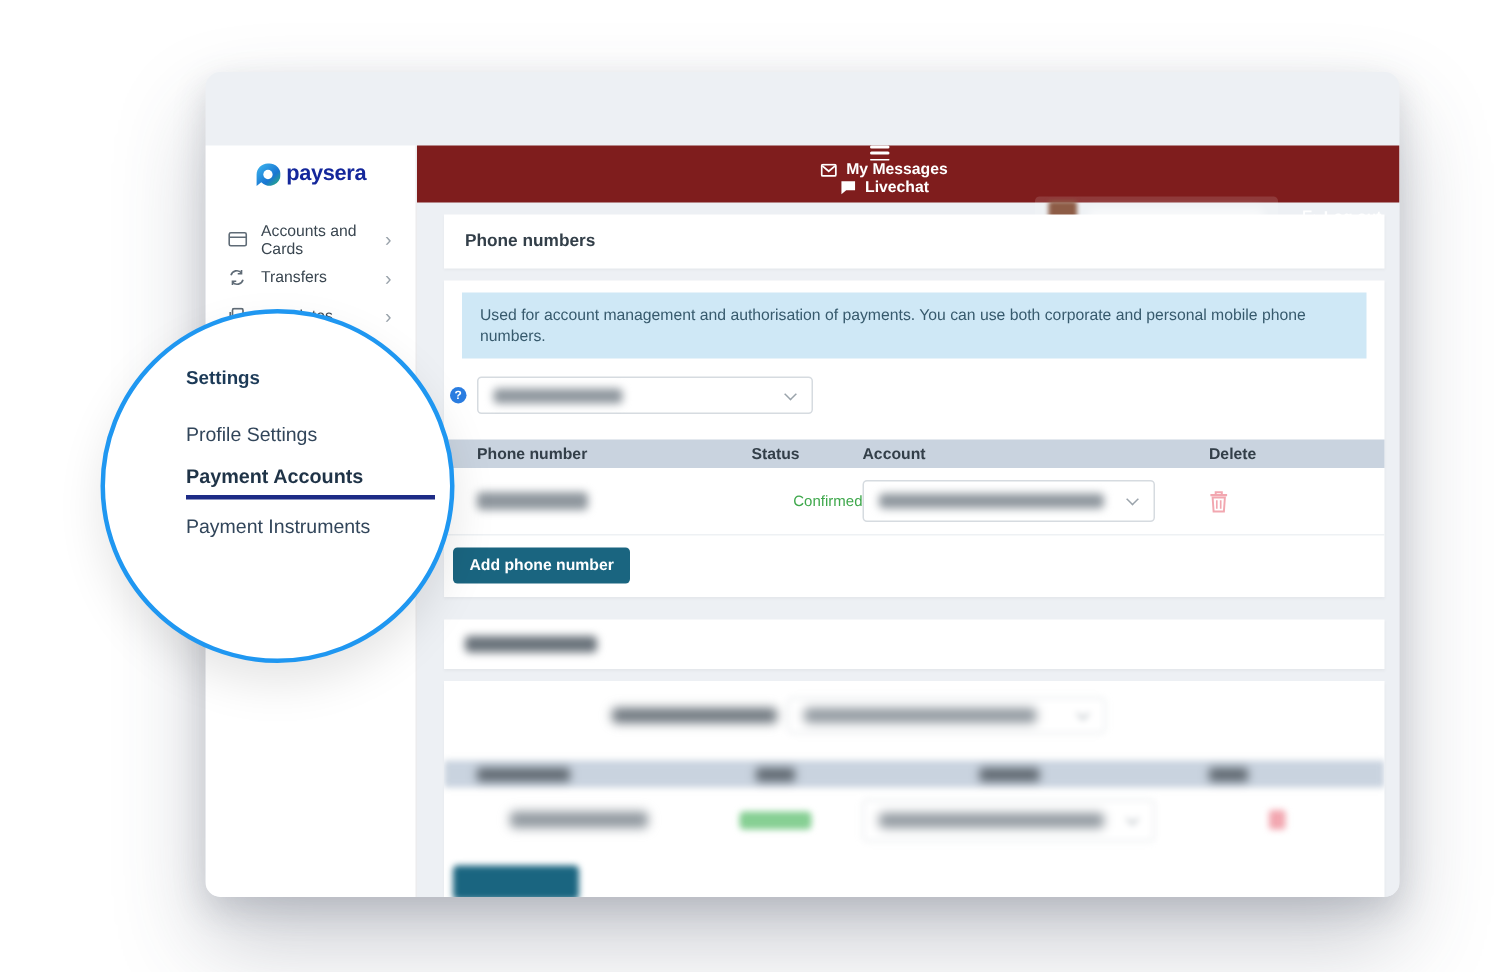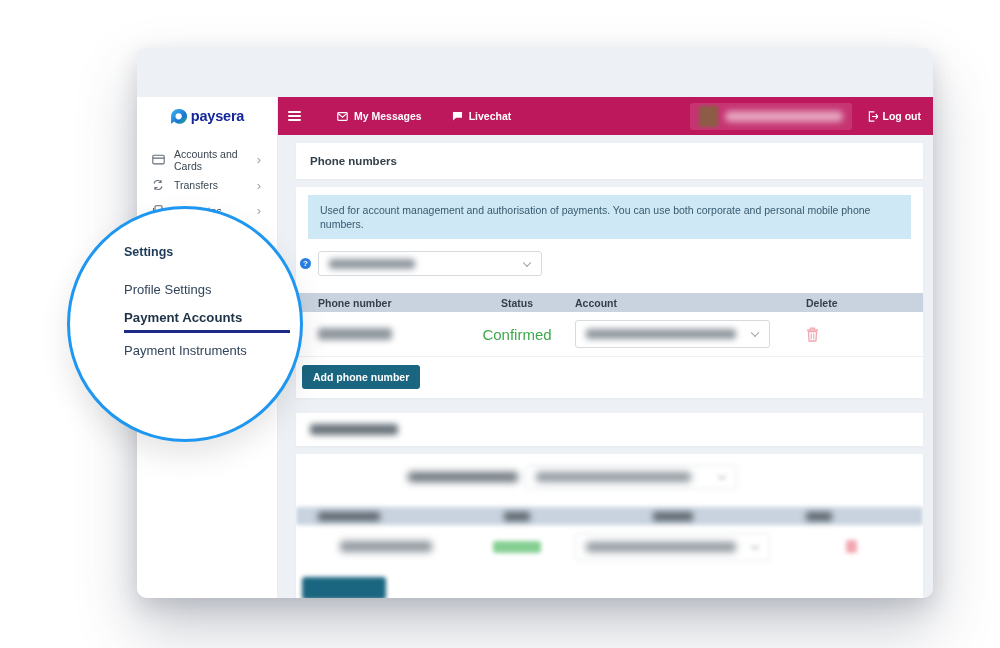--- a/index.html
+++ b/index.html
@@ -26,22 +26,22 @@
   .logo { height:38px; display:flex; align-items:center; justify-content:center; gap:4px; }
   .logo-word { color:#14279b; font-weight:bold; font-size:14.5px; letter-spacing:-.2px; }
   .nav { padding-top:12px; }
   .nav-item { height:25.5px; display:flex; align-items:center; padding:0 16px 0 15px; gap:9px;
               font-size:10.5px; color:#3a4650; cursor:default; }
   .nav-ic { width:13px; height:13px; flex:0 0 13px; display:flex; align-items:center; }
   .nav-chev { margin-left:auto; color:#9aa3ab; font-size:13px; line-height:1; }
 
   
   .main { flex:1; display:flex; flex-direction:column; background:#edf0f4; }
-  .appheader { height:38px; background:#be185d; color:#fff; display:flex; align-items:center;
-               padding:0 12px 0 10px; font-size:10.5px; font-weight:bold; }
+  .appheader { height:38px; background:#7f1d1d; color:#fff; display:flex; align-items:center;
+               padding:0 12px 0 10px; font-size:10.5px; font-weight:bold;flex-direction:column; }
   .burger { width:13px; display:flex; flex-direction:column; gap:2.5px; margin-right:36px; }
   .burger span { height:1.8px; background:#fff; border-radius:1px; }
   .hgroup { display:flex; align-items:center; gap:6px; margin-right:30px; }
   .right-cluster { margin-left:auto; display:flex; align-items:center; gap:16px; }
   .user-chip { display:flex; align-items:center; gap:7px; background:rgba(255,255,255,.13);
                border-radius:3px; padding:3px 9px; }
   .avatar { width:19px; height:21px; border-radius:2px; background:#8d5c46; filter:blur(1.5px); }
   .name-pill { width:118px; height:11px; border-radius:5px; background:rgba(255,255,255,.55); filter:blur(3px); }
   .logout { display:flex; align-items:flex-end; gap:5px; }
 
@@ -70,21 +70,21 @@
   .sel-val { position:absolute; left:10px; top:50%; transform:translateY(-50%); width:86px; height:10px; }
 
   .thead { display:flex; align-items:center; height:19px; background:#c9d3df;
            font-size:10.5px; font-weight:bold; color:#333f49; }
   .c1 { width:163px; padding-left:22px; } .c2 { width:116px; text-align:center; }
   .c3 { width:195px; } .c4 { width:153px; padding-left:36px; }
   .trow { display:flex; align-items:center; min-height:45px; border-bottom:1px solid #eef1f4; }
   .cell { display:flex; align-items:center; }
   .cc { justify-content:center; }
   .phone-pill { width:74px; height:12px; margin-left:22px; }
-  .status-ok { font-size:15px; color:#3fa84c; width:100%; text-align:center; }
+  .status-ok { font-size:10px; color:#3fa84c; width:100%; text-align:right; }
   .sel-row { width:195px; height:28px; }
   .sel-val-w { width:150px; }
   .btn { display:inline-block; background:#1a6580; color:#fff; font-size:10.5px; font-weight:bold;
          border:none; border-radius:3px; padding:6px 11px; margin:8px 0 0 6px; cursor:pointer; }
 
   
   .em-head-pill { width:88px; height:11px; background:#6a737b; }
   .blurwrap { filter:blur(2px); padding:11px 0 12px; }
   .em-label-pill { width:110px; height:10px; background:#6a737b; margin-left:112px; }
   .em-input { width:212px; height:24px; border:1px solid #e3e7ea; margin-left:7px; }

